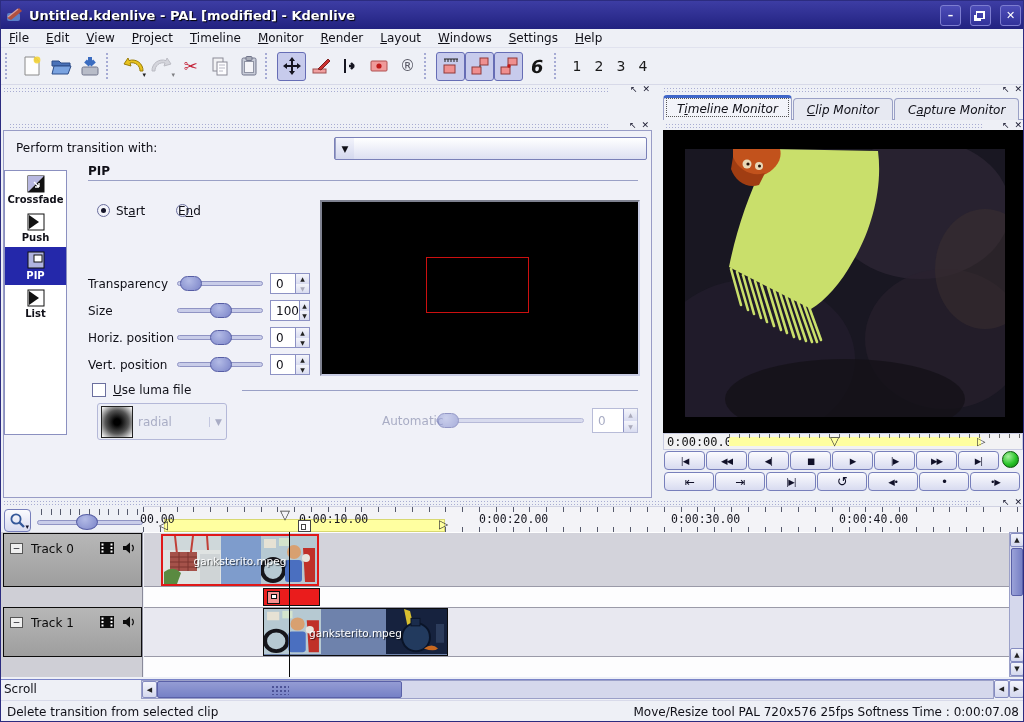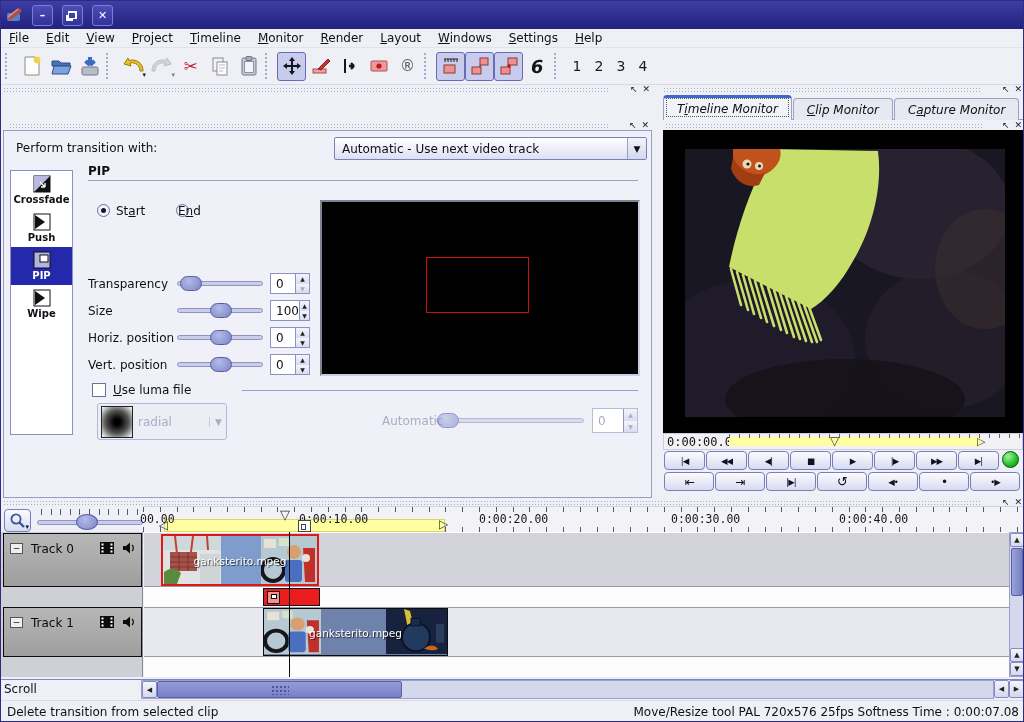--- a/index.html
+++ b/index.html
@@ -124,20 +124,21 @@
 <body>
 
 <div id="app">
 
   <div id="titlebar">
     <svg width="18" height="18" viewBox="0 0 18 18">
       <rect x="2" y="7" width="13" height="8" rx="2" fill="#5a7fc8"></rect>
       <path d="M2 12 L14 2 L17 5 L6 14 Z" fill="#b05040"></path>
       <path d="M3 11 L13 3" stroke="#d8a0a0" stroke-width="1.2"></path>
     </svg>
+    <span class="title">Untitled.kdenlive - PAL [modified] - Kdenlive</span>
     <div class="winbtn">
         <span>–</span>
       </div>
     <div class="winbtn">
         <span class="maxglyph"></span>
       </div>
     <div class="winbtn">
         <span>✕</span>
       </div>
   </div>
@@ -274,29 +275,28 @@
   <div class="dock-handle" style="left:6px;top:121px;width:645px;">
     <div class="dock-btns">
       <span>↖</span>
       <span>✕</span>
     </div>
   </div>
 
   <div class="panelbody" style="left:2px;top:129px;width:649px;height:368px;">
     <span class="abs" style="left:12px;top:10px;">Perform transition with:</span>
     <div class="combo" style="left:330px;top:6px;width:313px;">
-      <span class="ctext">Automatic - Use next video track</span>
       <span class="carrow">▼</span>
     </div>
 
     <b class="abs" style="left:84px;top:33px;font-size:12px;">PIP</b>
     <div class="hrule" style="left:84px;top:49px;width:550px;"></div>
 
     
-    <div id="typelist" style="left:6px;top:39px;width:63px;height:265px;text-align:right;">
+    <div id="typelist" style="left:0;top:39px;width:63px;height:265px;text-align:right;">
       <div class="typeitem">
         <svg width="18" height="18" viewBox="0 0 18 18">
           <rect x="1" y="1" width="16" height="16" fill="#fff" stroke="#111"></rect>
           <path d="M1 1 L17 1 L1 17 Z" fill="#b8b8e0"></path>
           <path d="M17 1 L17 17 L1 17 Z" fill="#111"></path>
           <path d="M7 7 l5 5 M12 12 l-4 0 M12 12 l0 -4" stroke="#fff" stroke-width="1.4" fill="none"></path>
         </svg>
         <span class="tlabel">Crossfade</span>
       </div>
       <div class="typeitem">
@@ -311,21 +311,21 @@
           <rect x="1" y="1" width="16" height="16" fill="#b0b4e0" stroke="#111"></rect>
           <rect x="7" y="4" width="8" height="7" fill="#fff" stroke="#111"></rect>
         </svg>
         <span class="tlabel">PIP</span>
       </div>
       <div class="typeitem">
         <svg width="18" height="18" viewBox="0 0 18 18">
           <rect x="1" y="1" width="16" height="16" fill="#fff" stroke="#111"></rect>
           <path d="M2 2 L12 9 L2 16 Z" fill="#111"></path>
         </svg>
-        <span class="tlabel">Wipe</span>
+        <span class="tlabel">List</span>
       </div>
     </div>
 
     
     <span class="radio sel abs" style="left:93px;top:73px;"></span>
     <span class="abs" style="left:112px;top:73px;">St<u>a</u>rt</span>
     <span class="radio abs" style="left:155px;top:73px;"></span>
     <span class="abs" style="left:174px;top:73px;text-align:center;">E<u>n</u>d</span>
 
     

